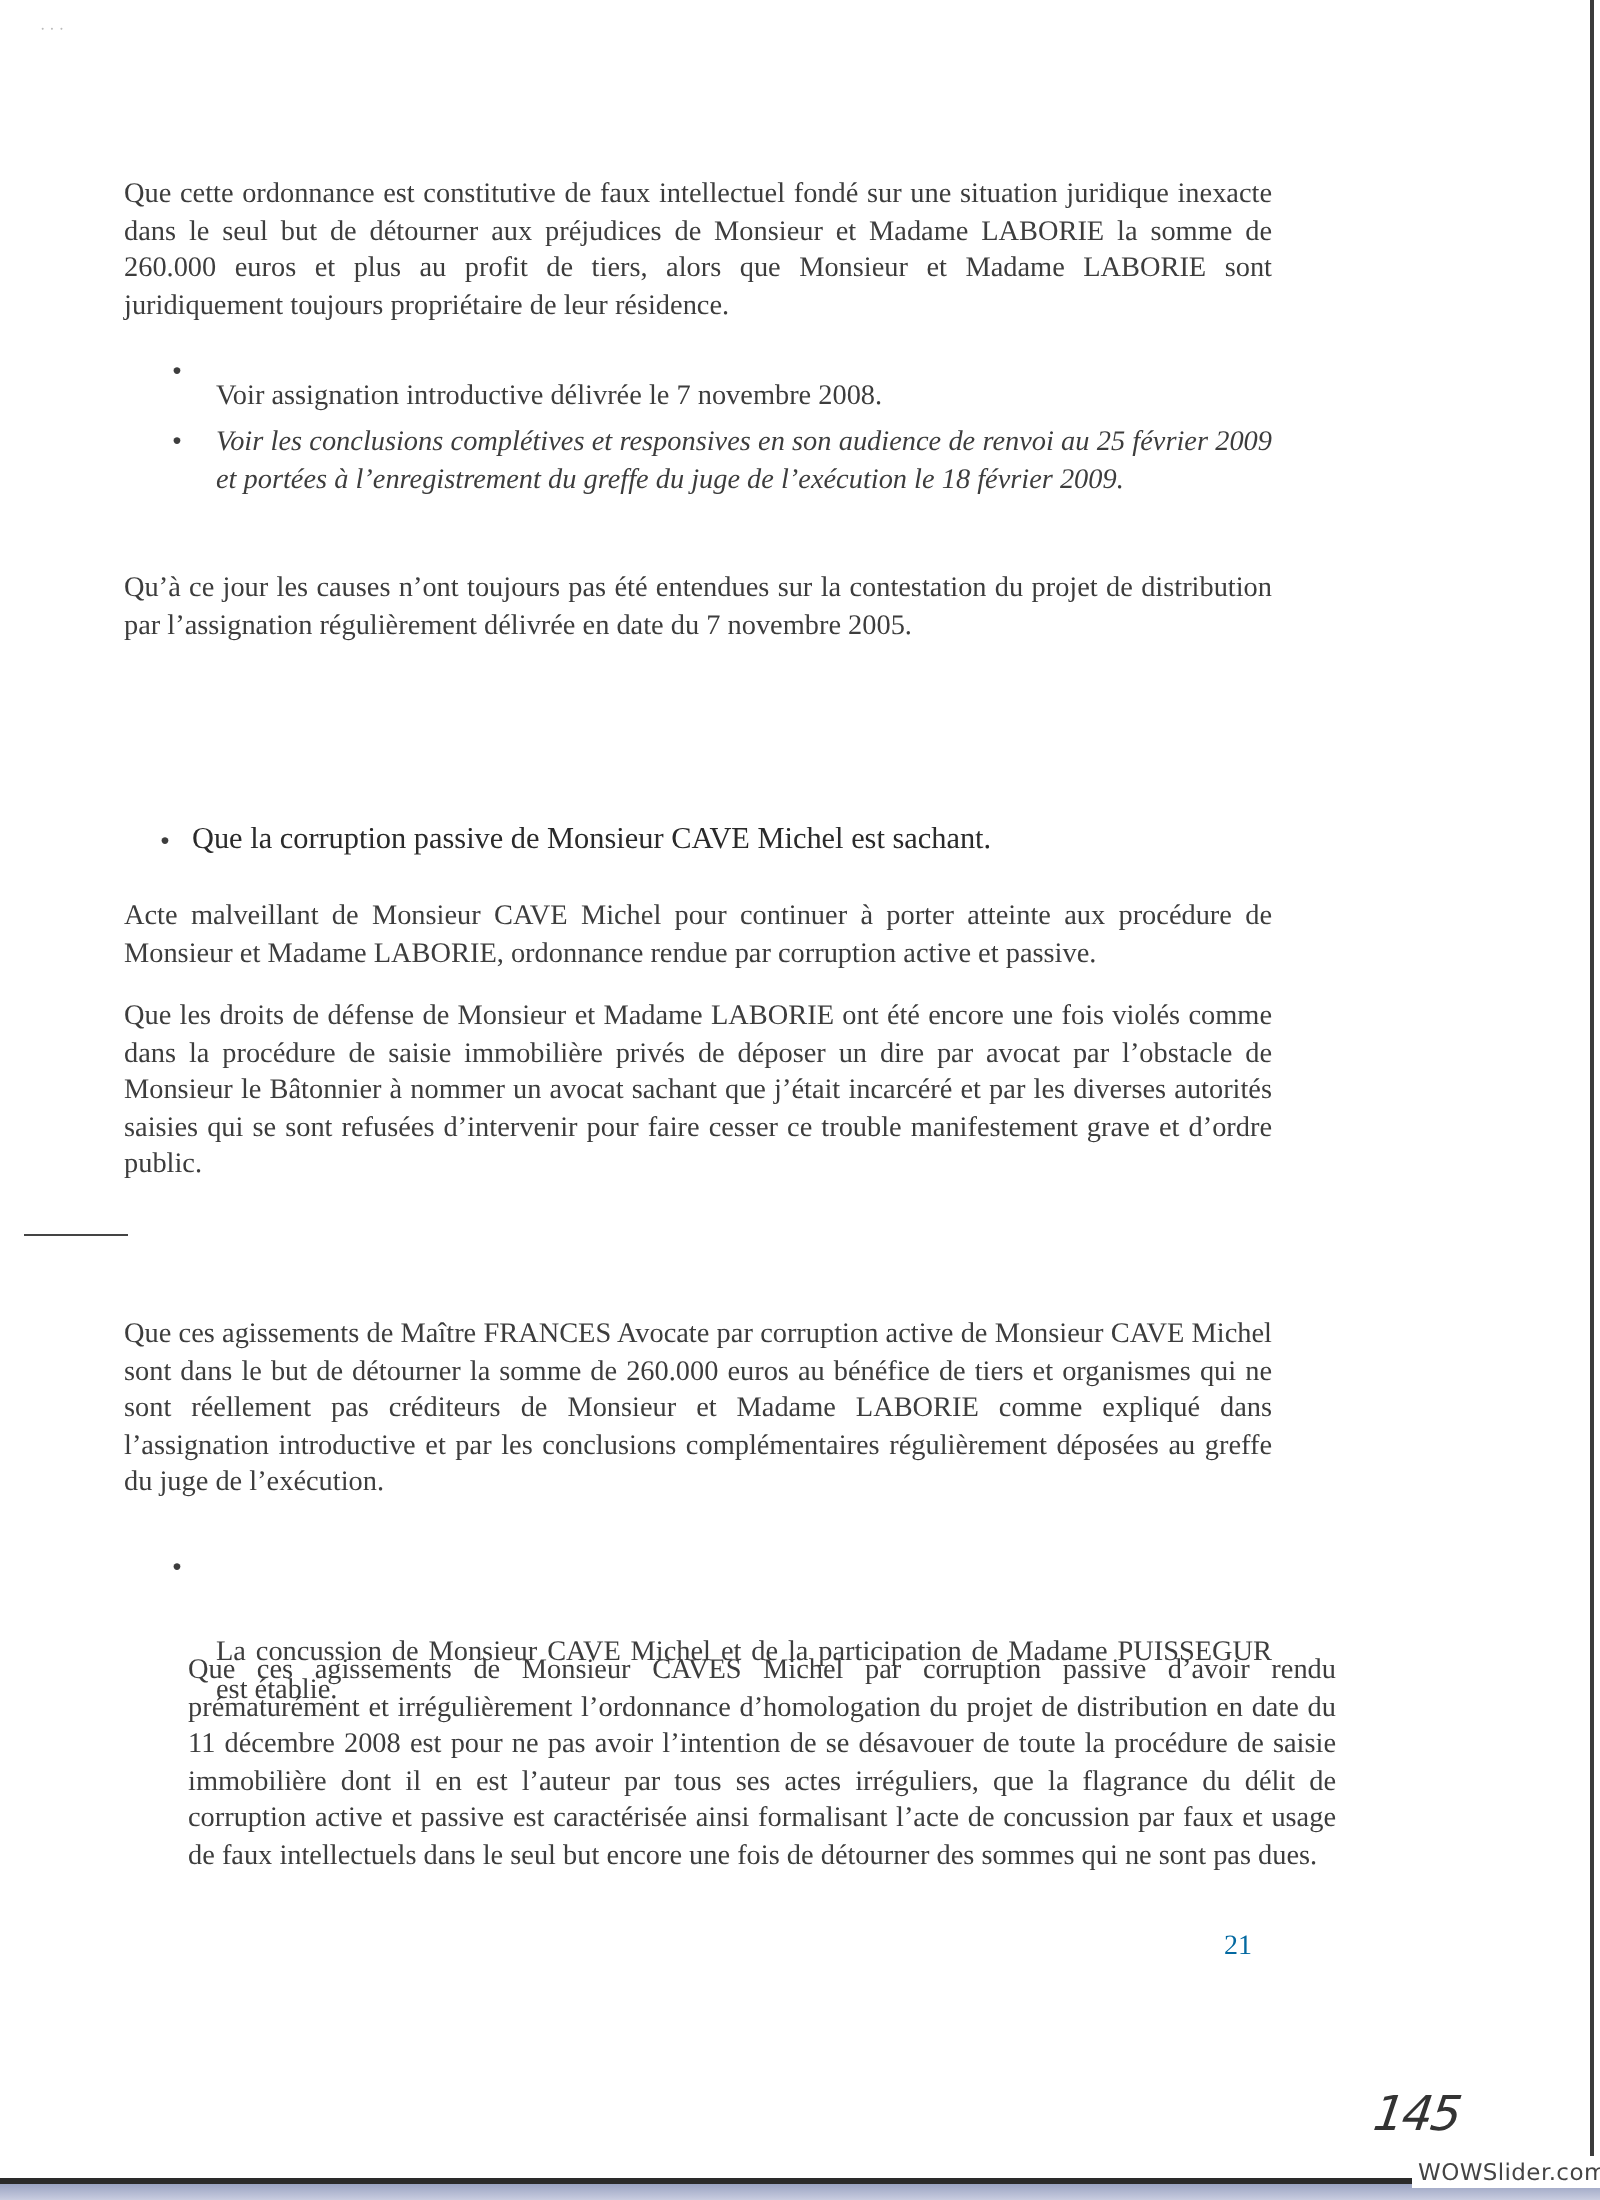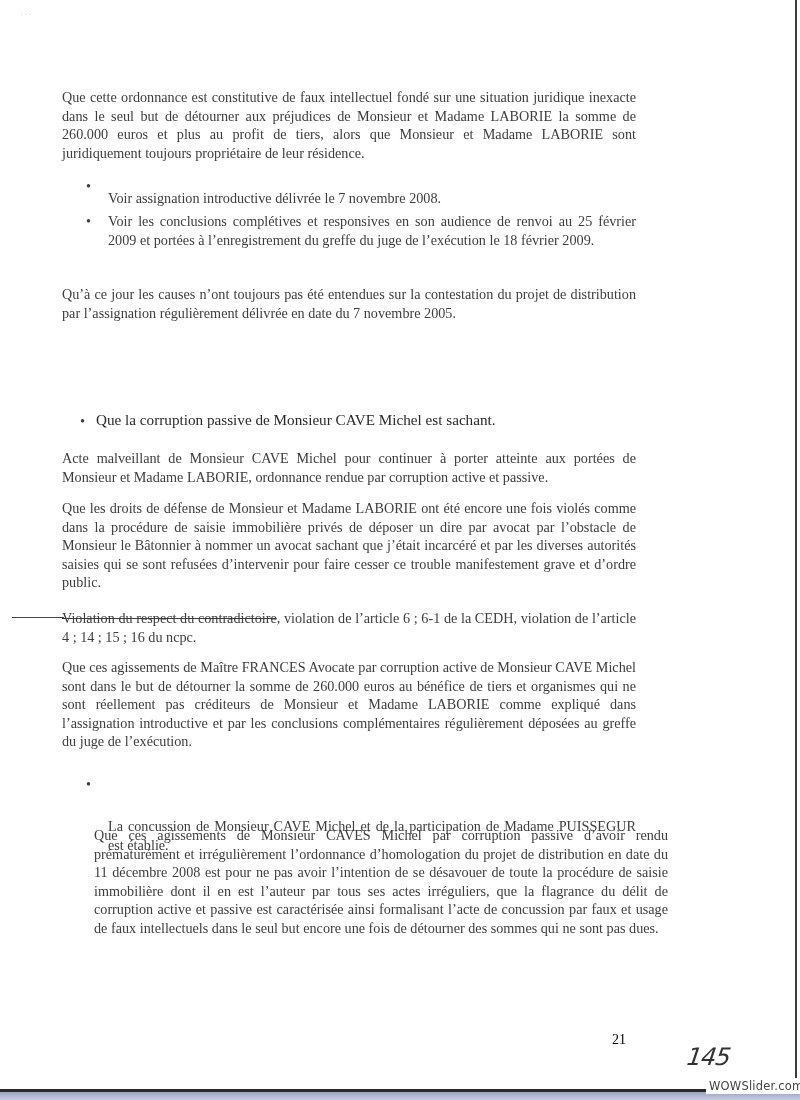--- a/index.html
+++ b/index.html
@@ -73,23 +73,23 @@
       height: 1px;
       background: #444;
     }
     .strike-text {
       text-decoration: line-through;
       text-decoration-thickness: 1px;
     }
     .page-number {
       position: absolute;
       left: 612px;
-      top: 1032px;
+      top: 966px;
       font-size: 14px;
-      color: #000000;
+      color: #0369a1;
     }
     .handwritten {
       position: absolute;
       left: 687px;
       top: 1043px;
       font-family: "DejaVu Sans", sans-serif;
       font-size: 24px;
       font-style: italic;
       color: #333;
       letter-spacing: -1px;
@@ -126,46 +126,43 @@
   <p class="body-text" style="top:88px;">
     <span>Que cette ordonnance est constitutive de faux intellectuel fondé sur une situation juridique inexacte dans le seul but de détourner aux préjudices de Monsieur et Madame LABORIE la somme de 260.000 euros et plus au profit de tiers, alors que Monsieur et Madame LABORIE sont juridiquement toujours propriétaire de leur résidence.</span>
   </p>
 
   <span class="bullet" style="left:86px; top:177px;">•</span>
   <p class="bullet-text" style="top:189px;">
     <span>Voir assignation introductive délivrée le 7 novembre 2008.</span>
   </p>
 
   <span class="bullet" style="left:86px; top:212px;">•</span>
-  <p class="bullet-text" style="top:212px;">
+  <p class="bullet-text" style="top:212px;font-style:italic;">
     <span>Voir les conclusions complétives et responsives en son audience de renvoi au 25 février 2009 et portées à l’enregistrement du greffe du juge de l’exécution le 18 février 2009.</span>
   </p>
 
   <p class="body-text" style="top:285px;">
     <span>Qu’à ce jour les causes n’ont toujours pas été entendues sur la contestation du projet de distribution par l’assignation régulièrement délivrée en date du 7 novembre 2005.</span>
   </p>
 
 
   <span class="bullet" style="left:80px; top:412px;">•</span>
   <p class="bullet-text heading-bullet" style="top:411px; left:96px;">
     <span>Que la corruption passive de Monsieur CAVE Michel est sachant.</span>
   </p>
 
   <p class="body-text" style="top:449px;">
-    <span>Acte malveillant de Monsieur CAVE Michel pour continuer  à porter atteinte aux portées de Monsieur et Madame LABORIE, ordonnance rendue par </span><span class="italic">corruption active et passive</span><span>.</span>
+    <span>Acte malveillant de Monsieur CAVE Michel pour continuer  à porter atteinte aux procédure de Monsieur et Madame LABORIE, ordonnance rendue par </span><span class="italic">corruption active et passive</span><span>.</span>
   </p>
 
   <p class="body-text" style="top:499px;">
     <span>Que les droits de défense de Monsieur et Madame LABORIE ont été encore une fois violés comme dans la procédure de saisie immobilière privés de déposer un dire par avocat par l’obstacle de Monsieur le Bâtonnier à nommer un avocat sachant que j’était incarcéré et par les diverses autorités saisies qui se sont refusées d’intervenir pour faire cesser ce trouble manifestement grave et d’ordre public.</span>
   </p>
 
   <div class="strike-dash"></div>
-  <p class="body-text" style="top:609px;">
-    <span class="strike-text">Violation du respect du contradictoire</span><span>, violation de l’article 6 ; 6-1 de la CEDH, violation de l’article 4 ; 14 ; 15 ; 16 du ncpc.</span>
-  </p>
 
   <p class="body-text" style="top:658px;">
     <span class="italic">Que ces agissements de Maître FRANCES Avocate par corruption active de Monsieur CAVE Michel</span><span> sont dans le but de détourner la somme de 260.000 euros au bénéfice de tiers et organismes qui ne sont réellement pas créditeurs de Monsieur et Madame LABORIE comme expliqué dans l’assignation introductive et par les conclusions complémentaires régulièrement déposées au greffe du juge de l’exécution.</span>
   </p>
 
   <span class="bullet" style="left:86px; top:775px;">•</span>
   <p class="bullet-text italic" style="top:817px;">
     <span>La concussion de Monsieur CAVE Michel et de la participation de Madame PUISSEGUR est établie.</span>
   </p>
 

